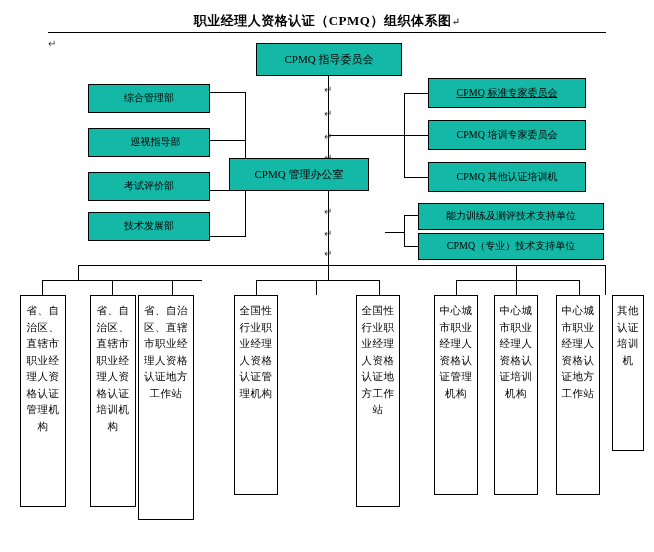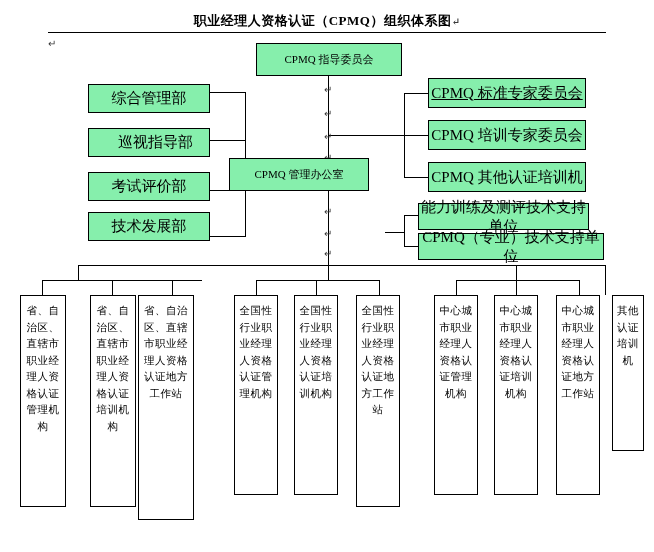--- a/index.html
+++ b/index.html
@@ -29,31 +29,31 @@
     text-align: center;
     font-size: 13px;
     font-weight: bold;
     letter-spacing: 0.5px;
     white-space: nowrap;
   }
   .box {
     position: absolute;
     box-sizing: border-box;
     border: 1.3px solid #000000;
-    background: #86efac;
+    background: #14b8a6;
     display: flex;
     align-items: center;
     justify-content: center;
     font-size: 11px;
     line-height: 1.25;
     text-align: center;
     z-index: 5;
   }
   .box.small {
-    font-size: 15px;
+    font-size: 10px;
   }
   
   .vbox {
     position: absolute;
     box-sizing: border-box;
     border: 1.3px solid #000000;
     background: #ffffff;
     font-size: 10.5px;
     line-height: 1.58;
     letter-spacing: 0.5px;
@@ -135,21 +135,21 @@
     <span>CPMQ 其他认证培训机</span>
   </div>
 
   <div class="line v" style="left:404px; top:93px; height:84px;"></div>
   <div class="line h" style="left:404px; top:93px; width:25px;"></div>
   <div class="line h" style="left:404px; top:135px; width:25px;"></div>
   <div class="line h" style="left:404px; top:177px; width:25px;"></div>
 
   <div class="line h" style="left:328px; top:135px; width:77px;"></div>
 
-  <div class="box small" style="left:418px; top:203px; width:171px; height:27px;">
+  <div class="box small" style="left:418px; top:203px; width:186px; height:27px;">
     <span>能力训练及测评技术支持单位</span>
   </div>
   <div class="box small" style="left:418px; top:233px; width:186px; height:27px;">
     <span>CPMQ（专业）技术支持单位</span>
   </div>
   <div class="line v" style="left:404px; top:215px; height:31px;"></div>
   <div class="line h" style="left:404px; top:215px; width:15px;"></div>
   <div class="line h" style="left:404px; top:246px; width:15px;"></div>
   <div class="line h" style="left:385px; top:232px; width:20px;"></div>
 
@@ -173,23 +173,20 @@
   </div>
 
   <div class="line v" style="left:328px; top:265px; height:15px;"></div>
   <div class="line h" style="left:256px; top:280px; width:124px;"></div>
   <div class="line v" style="left:256px; top:280px; height:15px;"></div>
   <div class="line v" style="left:316px; top:280px; height:15px;"></div>
   <div class="line v" style="left:379px; top:280px; height:15px;"></div>
 
   <div class="vbox" style="left:234px; top:295px; width:44px; height:200px;">
     <span>全国性行业职业经理人资格认证管理机构</span>
-  </div>
-  <div class="vbox" style="left:294px; top:295px; width:44px; height:200px;">
-    <span>全国性行业职业经理人资格认证培训机构</span>
   </div>
   <div class="vbox" style="left:356px; top:295px; width:44px; height:212px;">
     <span>全国性行业职业经理人资格认证地方工作站</span>
   </div>
 
   <div class="line v" style="left:516px; top:265px; height:15px;"></div>
   <div class="line h" style="left:456px; top:280px; width:124px;"></div>
   <div class="line v" style="left:456px; top:280px; height:15px;"></div>
   <div class="line v" style="left:516px; top:280px; height:15px;"></div>
   <div class="line v" style="left:579px; top:280px; height:15px;"></div>

